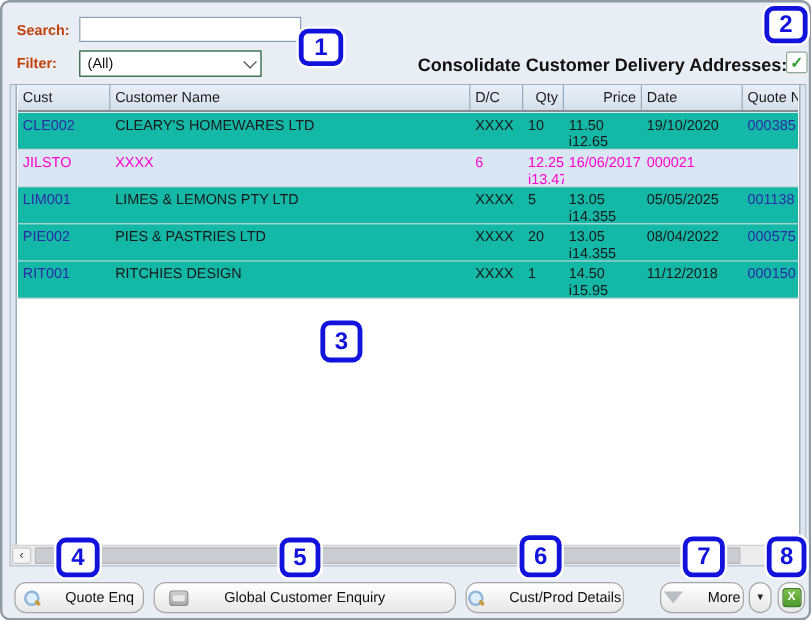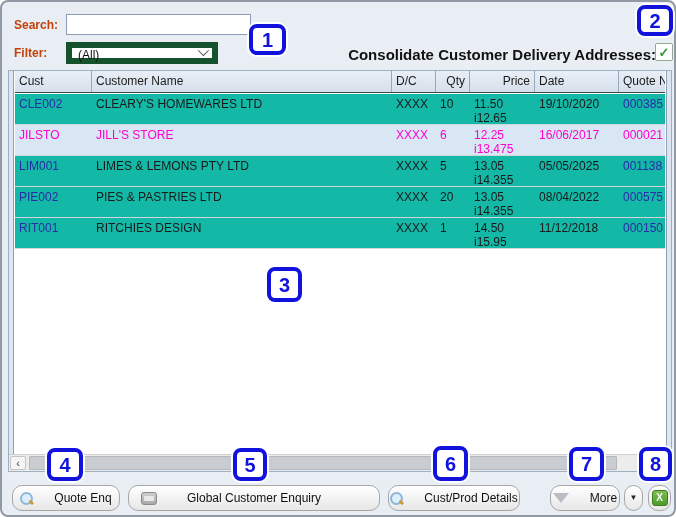--- a/index.html
+++ b/index.html
@@ -14,21 +14,21 @@
   *{box-sizing:border-box;margin:0;padding:0;}
   html,body{width:676px;height:517px;background:#ffffff;font-family:"Liberation Sans",sans-serif;}
   .window{position:absolute;left:0;top:0;width:676px;height:517px;background:var(--win-bg);
     border:2px solid var(--win-border);border-radius:8px;overflow:hidden;}
 
   
   .lbl{position:absolute;font-size:12px;font-weight:bold;color:#c2410c;}
   .search-input{position:absolute;left:64px;top:12px;width:185px;height:21px;background:#fff;
     border:1px solid #8b9db4;font-size:12px;padding:0 4px;font-family:"Liberation Sans",sans-serif;}
   .filter-dd{position:absolute;left:64px;top:40px;width:152px;height:22px;background:#fff;
-    border:6px solid #14532d;font-size:12px;color:#111;display:flex;align-items:flex-start;padding:0 6px;}
+    border:1px solid #14532d;font-size:12px;color:#111;display:flex;align-items:center;padding:0 6px;}
   .filter-dd .chev{margin-left:auto;width:8px;height:8px;border-right:1.6px solid #555;
     border-bottom:1.6px solid #555;transform:rotate(45deg) translateY(-2px);}
   .consolidate-lbl{position:absolute;right:18px;top:44px;font-size:15px;font-weight:bold;color:#111;}
   .checkbox{position:absolute;left:653px;top:41px;width:18px;height:18px;background:#fff;
     border:1px solid #93a893;border-radius:2px;display:flex;align-items:center;justify-content:center;
     color:#2f9e2f;font-size:13px;font-weight:bold;line-height:1;}
 
   
   .grid{position:absolute;left:6px;top:68px;width:664px;height:402px;background:#fff;
     border:1px solid var(--grid-border);}
@@ -115,21 +115,20 @@
         <span class="cell link">CLE002</span>
         <span class="cell">CLEARY'S HOMEWARES LTD</span>
         <span class="cell">XXXX</span>
         <span class="cell r">10</span>
         <span class="cell r"><span>11.50</span><span class="price2">i12.65</span></span>
         <span class="cell">19/10/2020</span>
         <span class="cell link">000385</span>
       </div>
       <div class="trow" data-state="selected hl">
         <span class="cell link">JILSTO</span>
-        <span class="cell">JILL'S STORE</span>
         <span class="cell">XXXX</span>
         <span class="cell r">6</span>
         <span class="cell r"><span>12.25</span><span class="price2">i13.475</span></span>
         <span class="cell">16/06/2017</span>
         <span class="cell link">000021</span>
       </div>
       <div class="trow" data-state="">
         <span class="cell link">LIM001</span>
         <span class="cell">LIMES &amp; LEMONS PTY LTD</span>
         <span class="cell">XXXX</span>

